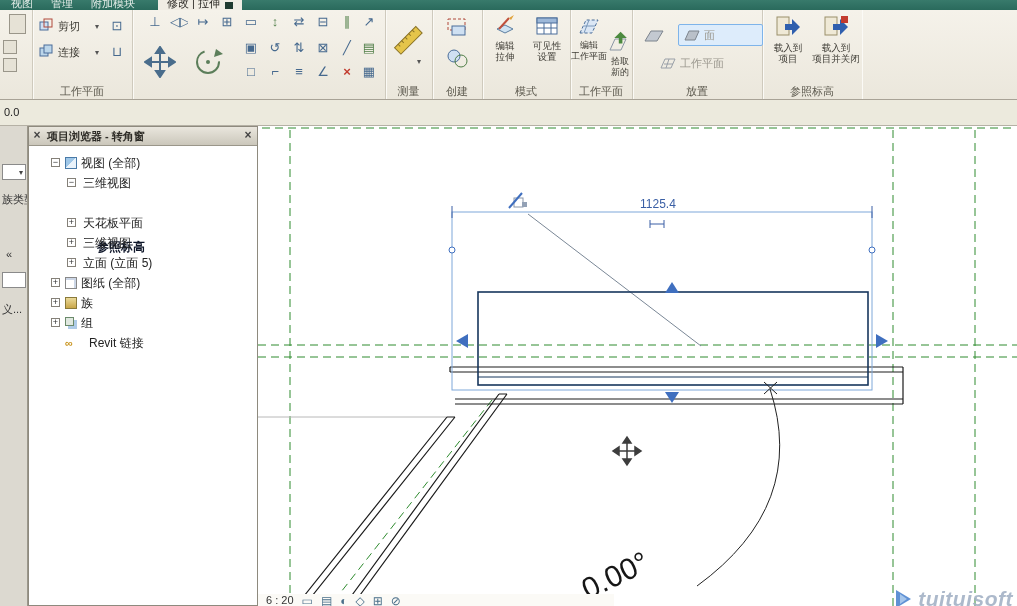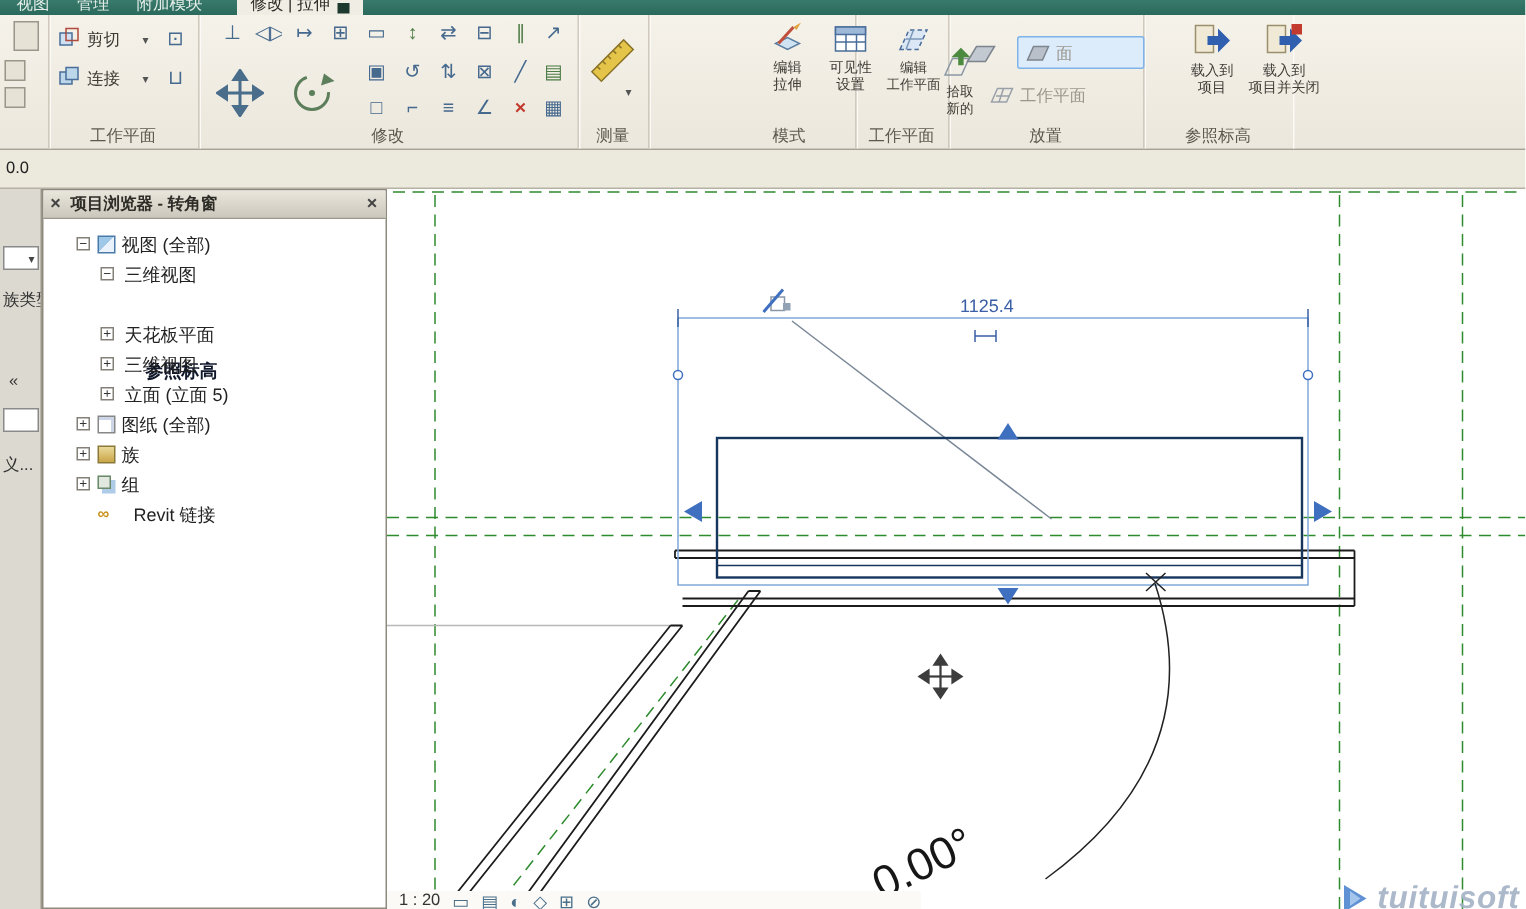--- a/index.html
+++ b/index.html
@@ -13,21 +13,21 @@
   .tab-glyph{display:inline-block;width:8px;height:7px;background:#1e3a2f;margin-top:4px;}
   
   .ribbon{position:absolute;left:0;top:10px;width:1017px;height:90px;
           background:linear-gradient(#f5f2ea,#ebe7dc);border-bottom:1px solid #a8a296;box-sizing:border-box;}
   .panel{position:absolute;top:0;height:89px;border-right:1px solid #cfcabd;box-shadow:1px 0 0 #fbfaf6;}
   .plabel{position:absolute;bottom:1px;left:0;right:0;text-align:center;font-size:11px;color:#5c594e;line-height:13px;white-space:nowrap;overflow:hidden;}
   .txtbtn{position:absolute;font-size:11px;color:#3c3a33;white-space:nowrap;}
   .caret{position:absolute;font-size:8px;color:#555;line-height:8px;}
   .ic16{position:absolute;width:18px;height:16px;font-size:13px;line-height:16px;text-align:center;color:#46698e;white-space:nowrap;overflow:hidden;}
   .ic16.g{color:#4e7d46}.ic16.r{color:#c23b2e;font-weight:bold;}
-  .btn-big{position:absolute;display:flex;flex-direction:column;align-items:center;font-size:9.5px;color:#3f3d36;text-align:center;cursor:default;margin-left:20px;}
+  .btn-big{position:absolute;display:flex;flex-direction:column;align-items:center;font-size:9.5px;color:#3f3d36;text-align:center;cursor:default;}
   .btn-big .cap{white-space:pre-line;line-height:11px;margin-top:2px;}
   .clipicon{position:absolute;background:#e6e2d6;border:1px solid #9a968a;}
   .place-row{position:absolute;font-size:11px;display:flex;align-items:center;gap:4px;}
   .hl{border:1px solid #7eb4ea;background:#ddecfb;border-radius:2px;}
   .dis-t{color:#9a978e;}
   
   .optionsbar{position:absolute;left:0;top:100px;width:1017px;height:26px;background:#eceadd;
               border-bottom:1px solid #b5b1a5;box-sizing:border-box;font-size:11px;}
   .optval{position:absolute;left:4px;top:6px;color:#222;}
   
@@ -140,34 +140,44 @@
           <polygon points="12,25 20,25 16,31"></polygon>
         <polygon points="7,12 7,20 1,16"></polygon>
           <polygon points="25,12 25,20 31,16"></polygon>
       </g>
     </svg>
     <svg style="position:absolute;left:60px;top:36px" width="32" height="32">
       <circle cx="16" cy="16" r="11" fill="none" stroke="#5c7e5a" stroke-width="2" stroke-dasharray="48 20"></circle>
       <polygon points="24,3 31,8 22,11" fill="#5c7e5a"></polygon>
       <circle cx="16" cy="16" r="2" fill="#5c7e5a"></circle>
     </svg>
-    <div class="plabel">修改</div>
   </div>
 
   <div class="panel" style="left:385px;width:47px">
     <svg style="position:absolute;left:6px;top:10px" width="34" height="40">
       <g transform="rotate(-45 17 20)">
         <rect x="2" y="16" width="30" height="9" fill="#e5c44a" stroke="#8a7326"></rect>
         <path d="M7,16 v3 M12,16 v3 M17,16 v3 M22,16 v3 M27,16 v3" stroke="#8a7326" fill="none"></path>
       </g>
     </svg>
     <span class="caret" style="left:32px;top:48px">▾</span>
     <div class="plabel">测量</div>
   </div>
 
+  <div class="panel" style="left:432px;width:50px">
+    <svg style="position:absolute;left:13px;top:6px" width="24" height="24">
+      <rect x="3" y="3" width="17" height="11" fill="none" stroke="#b0493a" stroke-dasharray="3 2"></rect>
+      <rect x="7" y="10" width="13" height="9" fill="#cfe0f2" stroke="#4a6d99"></rect>
+    </svg>
+    <svg style="position:absolute;left:13px;top:36px" width="24" height="24">
+      <circle cx="9" cy="10" r="6" fill="#cfe0f2" stroke="#4a6d99"></circle>
+      <circle cx="16" cy="15" r="6" fill="none" stroke="#4e7d46"></circle>
+    </svg>
+    <div class="plabel">创建</div>
+  </div>
 
   <div class="panel" style="left:482px;width:88px">
     <div class="btn-big" style="left:2px;top:4px;width:42px">
       <svg width="24" height="24">
         <path d="M4,15 L12,11 L20,15 L12,19 Z" fill="#cfe3f2" stroke="#5b7da0"></path>
         <line x1="6" y1="15" x2="16" y2="4" stroke="#c0503c" stroke-width="2"></line>
         <path d="M16,4 l5,-3 -3,5 z" fill="#e0a23c"></path>
       </svg>
       <span class="cap">编辑
 拉伸</span>
@@ -369,21 +379,21 @@
       <line x1="617" y1="451" x2="637" y2="451"></line>
       <polygon points="623,443 631,443 627,437"></polygon>
       <polygon points="623,459 631,459 627,465"></polygon>
       <polygon points="619,447 619,455 613,451"></polygon>
       <polygon points="635,447 635,455 641,451"></polygon>
     </g>
   </svg>
 </div>
 
 <div class="viewbar">
-  <span>1 : 20</span>
+  <span>6 : 20</span>
   <span class="vicon">▭</span>
   <span class="vicon">▤</span>
   <span class="vicon">◐</span>
   <span class="vicon">◇</span>
   <span class="vicon">⊞</span>
   <span class="vicon">⊘</span>
 </div>
 
 <div class="watermark">
   <svg width="20" height="22">

